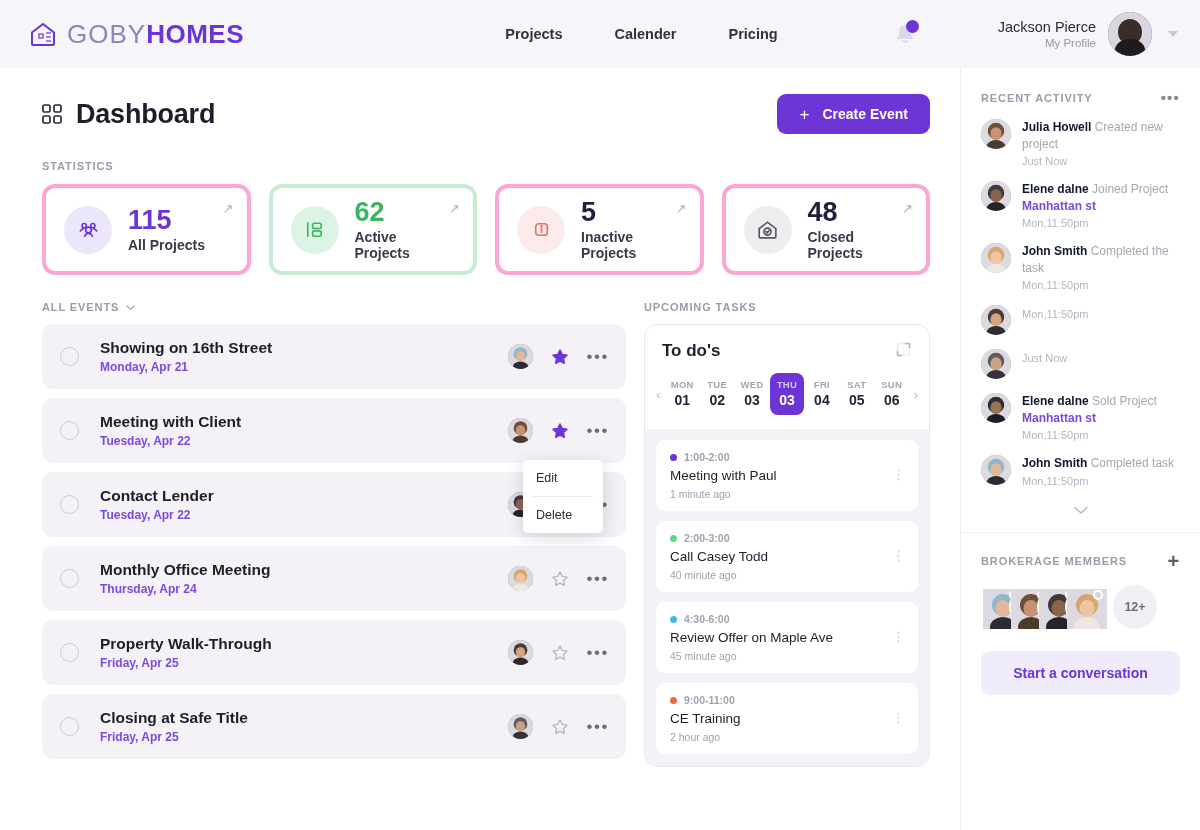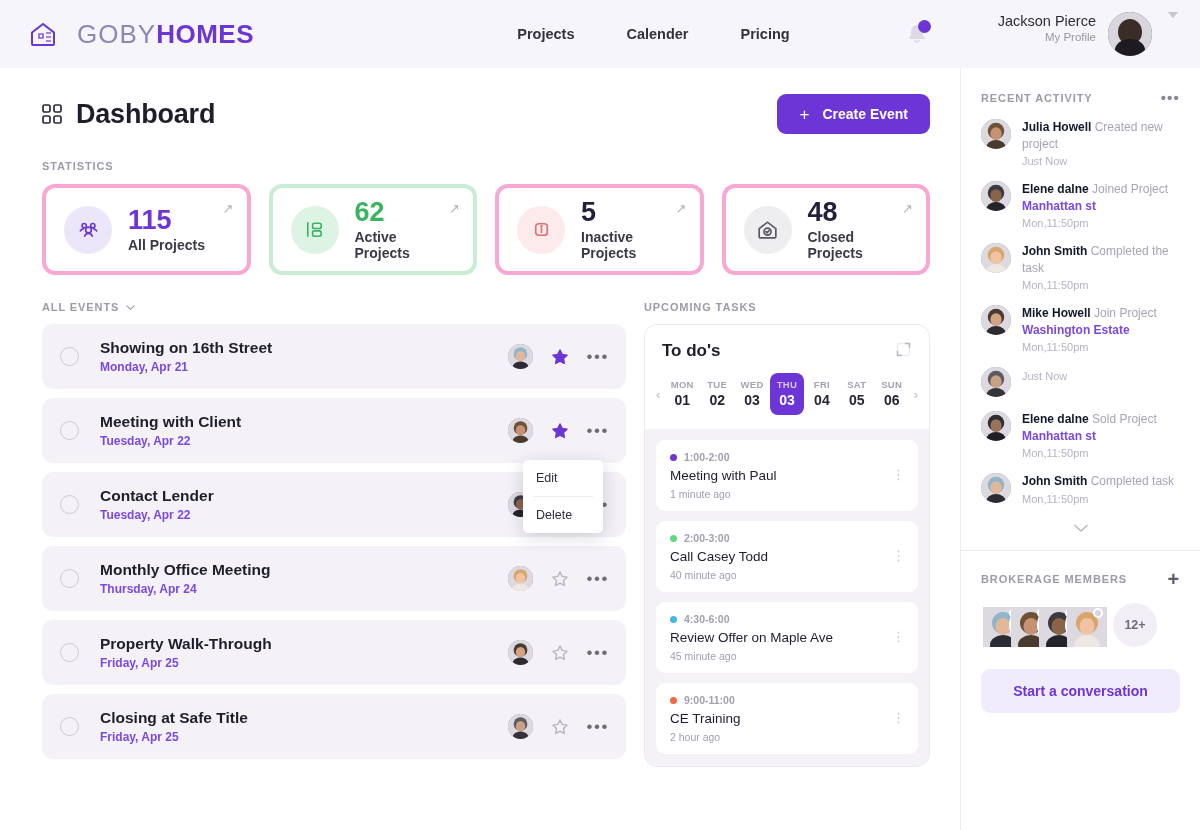--- a/index.html
+++ b/index.html
@@ -13,21 +13,21 @@
 
   
   .header {
     height: 68px;
     background: #f6f5f9;
     display: flex;
     align-items: center;
     padding: 0 22px 0 28px;
     position: relative;
   }
-  .brand { display: flex; align-items: center; gap: 19px; }
+  .brand { display: flex; align-items: center; gap: 9px; }
   .brand-mark { width: 30px; height: 30px; }
   .brand-text {
     font-size: 26px; letter-spacing: .5px;
     display: flex; align-items: baseline;
   }
   .brand-goby { color: #8f86b8; font-weight: 400; letter-spacing: 1px; }
   .brand-homes { color: #6d35d6; font-weight: 700; letter-spacing: .5px; }
 
   .nav { margin-left: auto; display: flex; align-items: center; gap: 52px; }
   .nav a {
@@ -35,21 +35,21 @@
     text-decoration: none; white-space: nowrap;
   }
 
   .bell-wrap { margin-left: 62px; position: relative; width: 26px; height: 26px; cursor: pointer; }
   .bell-dot {
     position: absolute; right: -1px; top: -1px;
     width: 13px; height: 13px; border-radius: 50%;
     background: #6d35d6;
   }
 
-  .profile { margin-left: 16px; display: flex; align-items: flex-start; gap: 12px; }
+  .profile { margin-left: 28px; display: flex; align-items: center; gap: 12px; }
   .profile-text { text-align: right; line-height: 1.25; }
   .profile-name { font-size: 14.5px; font-weight: 400; color: #2e2b38; }
   .profile-sub { font-size: 11.5px; color: #9a97a6; }
   .avatar-lg {
     width: 44px; height: 44px; border-radius: 50%;
     background: #4a4a52; overflow: hidden; position: relative; flex: none;
   }
   .chev-down-sm {
     width: 0; height: 0; margin-left: 4px;
     border-left: 5px solid transparent; border-right: 5px solid transparent;
@@ -642,21 +642,20 @@
           </div>
         </div>
         <div class="act-item">
           <span class="act-avatar"><svg viewBox="0 0 40 40" width="30" height="30">
               <rect width="40" height="40" fill="#ddd9e0"></rect>
               <ellipse cx="20" cy="16" rx="11" ry="11" fill="#4a3b31"></ellipse>
               <ellipse cx="20" cy="19.5" rx="7.5" ry="8.5" fill="#d3a382"></ellipse>
               <ellipse cx="20" cy="38" rx="13" ry="10" fill="#2e2a30"></ellipse>
             </svg></span>
           <div>
-            <div class="act-text"><b>Mike Howell</b> <span>Join Project</span> <span class="act-link">Washington Estate</span></div>
             <div class="act-time">Mon,11:50pm</div>
           </div>
         </div>
         <div class="act-item">
           <span class="act-avatar"><svg viewBox="0 0 40 40" width="30" height="30">
               <rect width="40" height="40" fill="#ddd9e0"></rect>
               <ellipse cx="20" cy="16" rx="11" ry="11" fill="#5e5a5f"></ellipse>
               <ellipse cx="20" cy="19.5" rx="7.5" ry="8.5" fill="#c9a183"></ellipse>
               <ellipse cx="20" cy="38" rx="13" ry="10" fill="#35323a"></ellipse>
             </svg></span>

